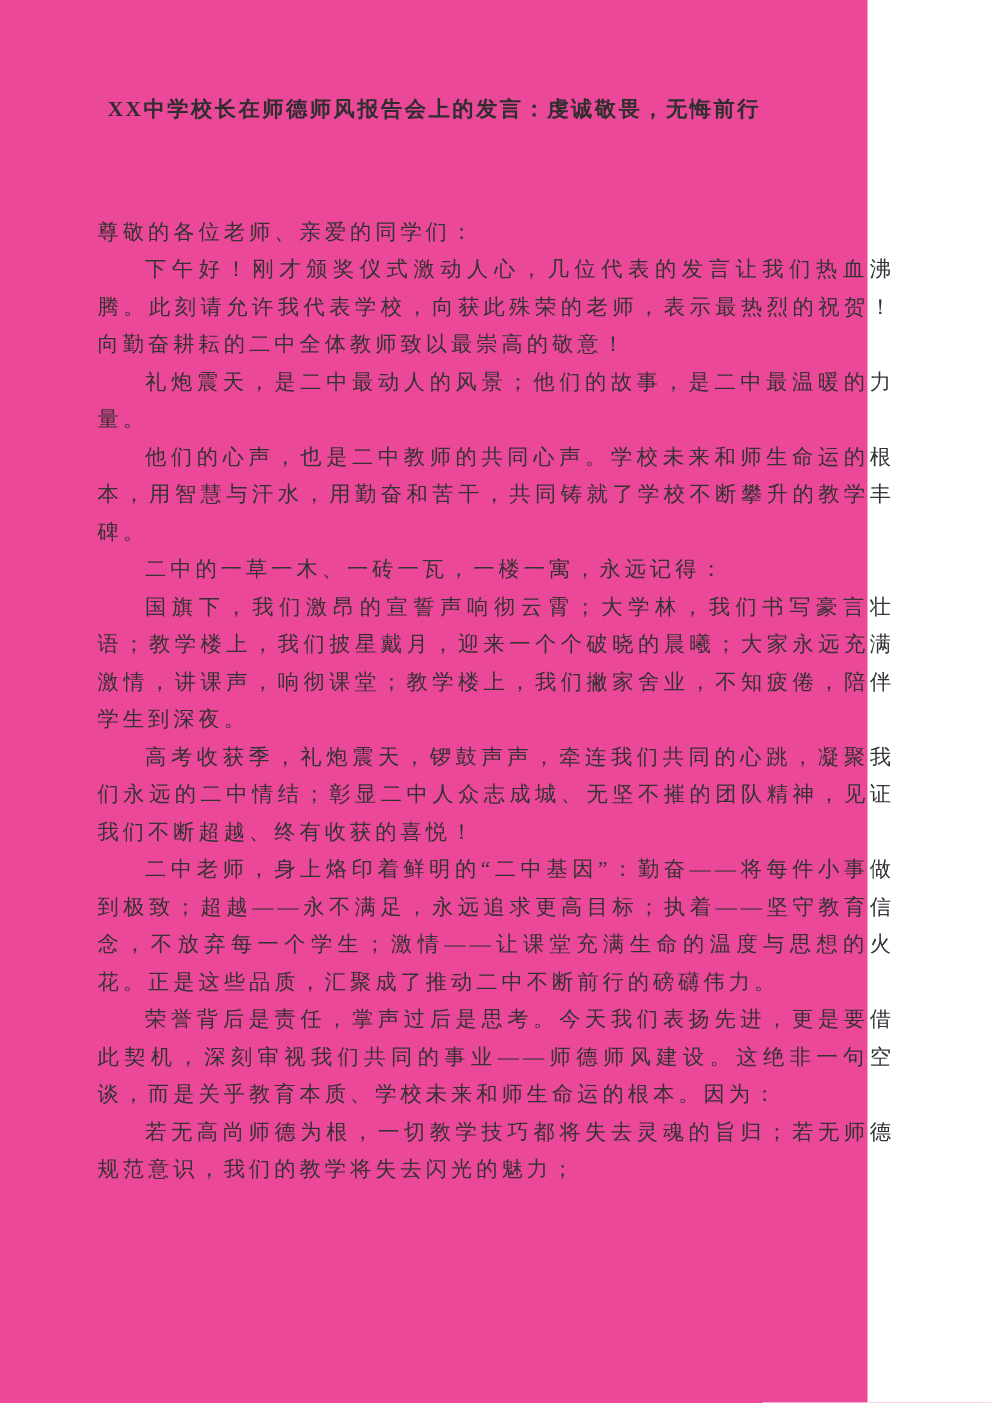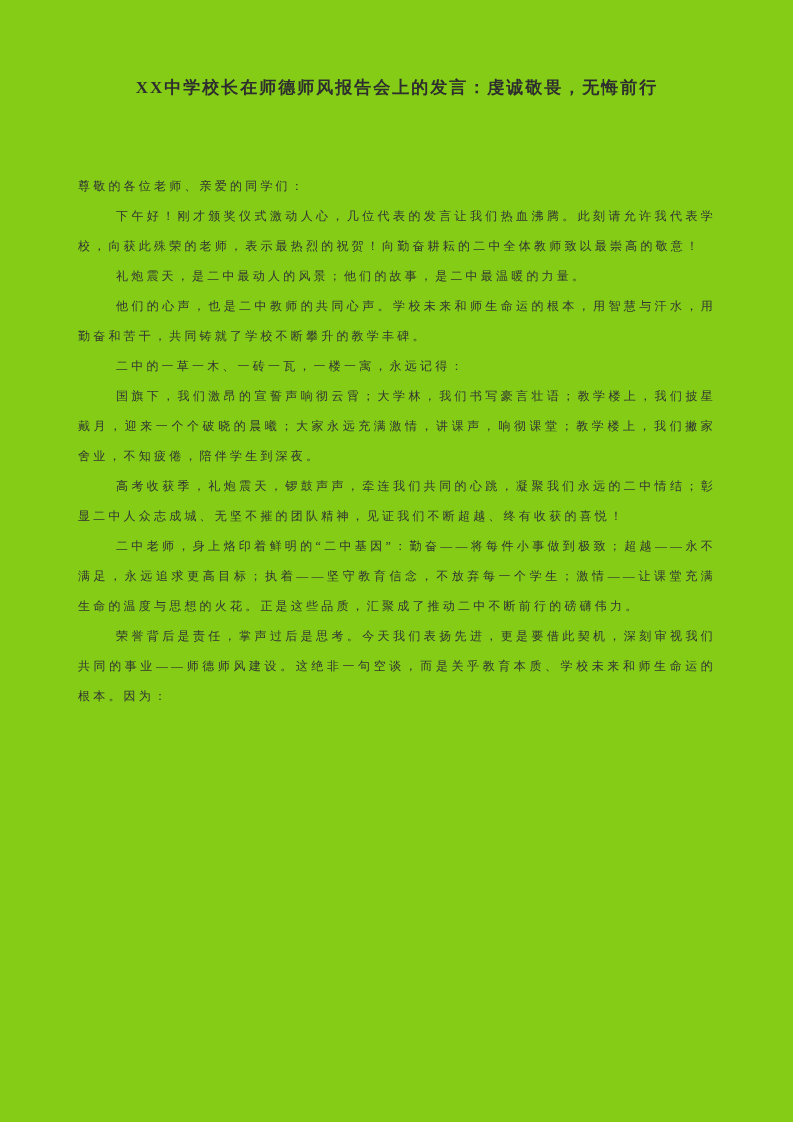--- a/index.html
+++ b/index.html
@@ -9,40 +9,40 @@
   }
   body {
     width: 793px;
     height: 1122px;
     overflow: hidden;
     font-family: "Liberation Serif", "DejaVu Serif", serif;
     color: #333333;
   }
   .doc-page {
     box-sizing: border-box;
-    width: 793px;
+    width: 694px;
     height: 1122px;
     padding: 75px 77px 0 78px;
-    background: #84cc16;
+    background: #ec4899;
   }
   .doc-title {
     margin: 0 0 70px 0;
     font-size: 17px;
     font-weight: bold;
     line-height: 26px;
     letter-spacing: 2px;
     text-align: center;
     color: #2e2e2e;
   }
   .doc-body {
     width: 638px;
   }
   .para {
     margin: 0;
-    font-size: 12px;
+    font-size: 17px;
     line-height: 30px;
     letter-spacing: 3.2px;
     text-align: justify;
     text-justify: inter-character;
     color: #333333;
   }
   .para.indent {
     text-indent: 38px;
   }
 </style>
@@ -54,14 +54,15 @@
   <div class="doc-body">
       <p class="para">尊敬的各位老师、亲爱的同学们：</p>
       <p class="para indent">下午好！刚才颁奖仪式激动人心，几位代表的发言让我们热血沸腾。此刻请允许我代表学校，向获此殊荣的老师，表示最热烈的祝贺！向勤奋耕耘的二中全体教师致以最崇高的敬意！</p>
       <p class="para indent">礼炮震天，是二中最动人的风景；他们的故事，是二中最温暖的力量。</p>
       <p class="para indent">他们的心声，也是二中教师的共同心声。学校未来和师生命运的根本，用智慧与汗水，用勤奋和苦干，共同铸就了学校不断攀升的教学丰碑。</p>
       <p class="para indent">二中的一草一木、一砖一瓦，一楼一寓，永远记得：</p>
       <p class="para indent">国旗下，我们激昂的宣誓声响彻云霄；大学林，我们书写豪言壮语；教学楼上，我们披星戴月，迎来一个个破晓的晨曦；大家永远充满激情，讲课声，响彻课堂；教学楼上，我们撇家舍业，不知疲倦，陪伴学生到深夜。</p>
       <p class="para indent">高考收获季，礼炮震天，锣鼓声声，牵连我们共同的心跳，凝聚我们永远的二中情结；彰显二中人众志成城、无坚不摧的团队精神，见证我们不断超越、终有收获的喜悦！</p>
       <p class="para indent">二中老师，身上烙印着鲜明的“二中基因”：勤奋——将每件小事做到极致；超越——永不满足，永远追求更高目标；执着——坚守教育信念，不放弃每一个学生；激情——让课堂充满生命的温度与思想的火花。正是这些品质，汇聚成了推动二中不断前行的磅礴伟力。</p>
       <p class="para indent">荣誉背后是责任，掌声过后是思考。今天我们表扬先进，更是要借此契机，深刻审视我们共同的事业——师德师风建设。这绝非一句空谈，而是关乎教育本质、学校未来和师生命运的根本。因为：</p>
+      <p class="para indent">若无高尚师德为根，一切教学技巧都将失去灵魂的旨归；若无师德规范意识，我们的教学将失去闪光的魅力；</p>
     </div>
 </div>
 
 </body></html>

